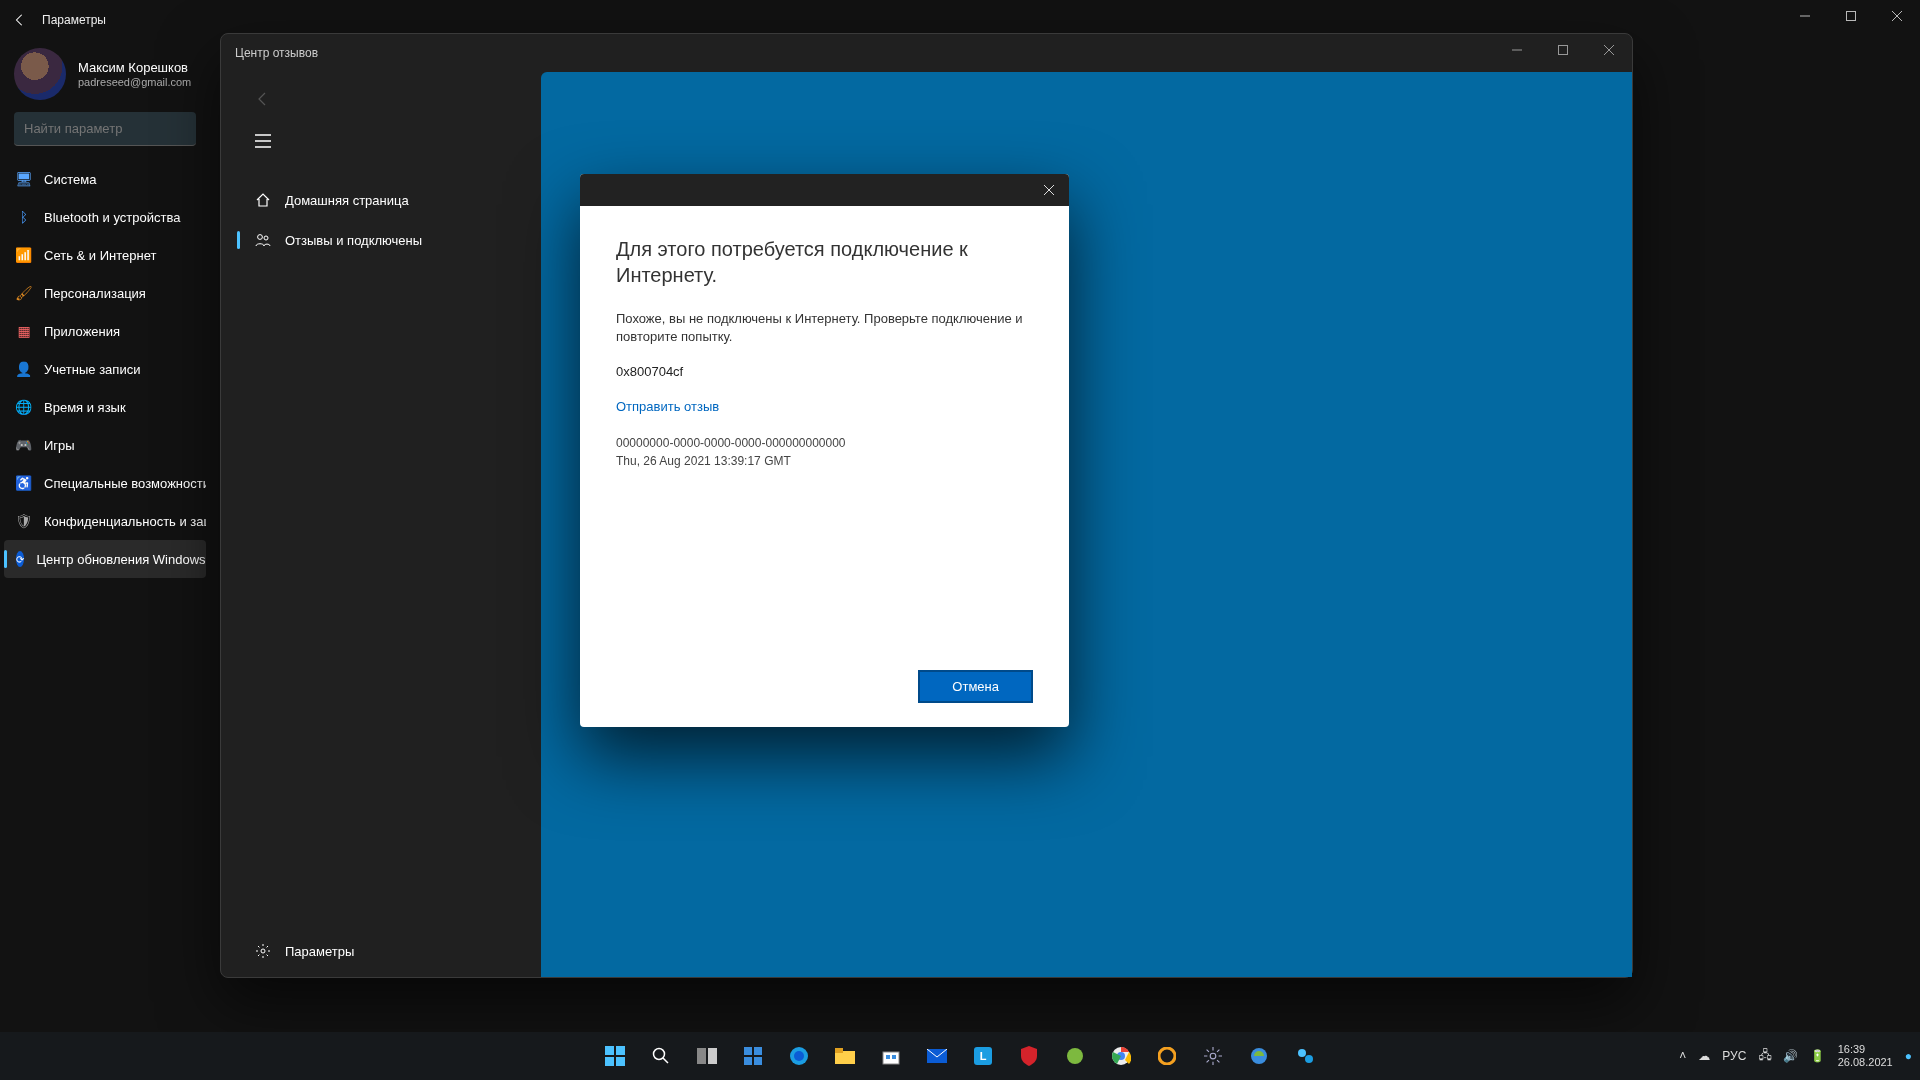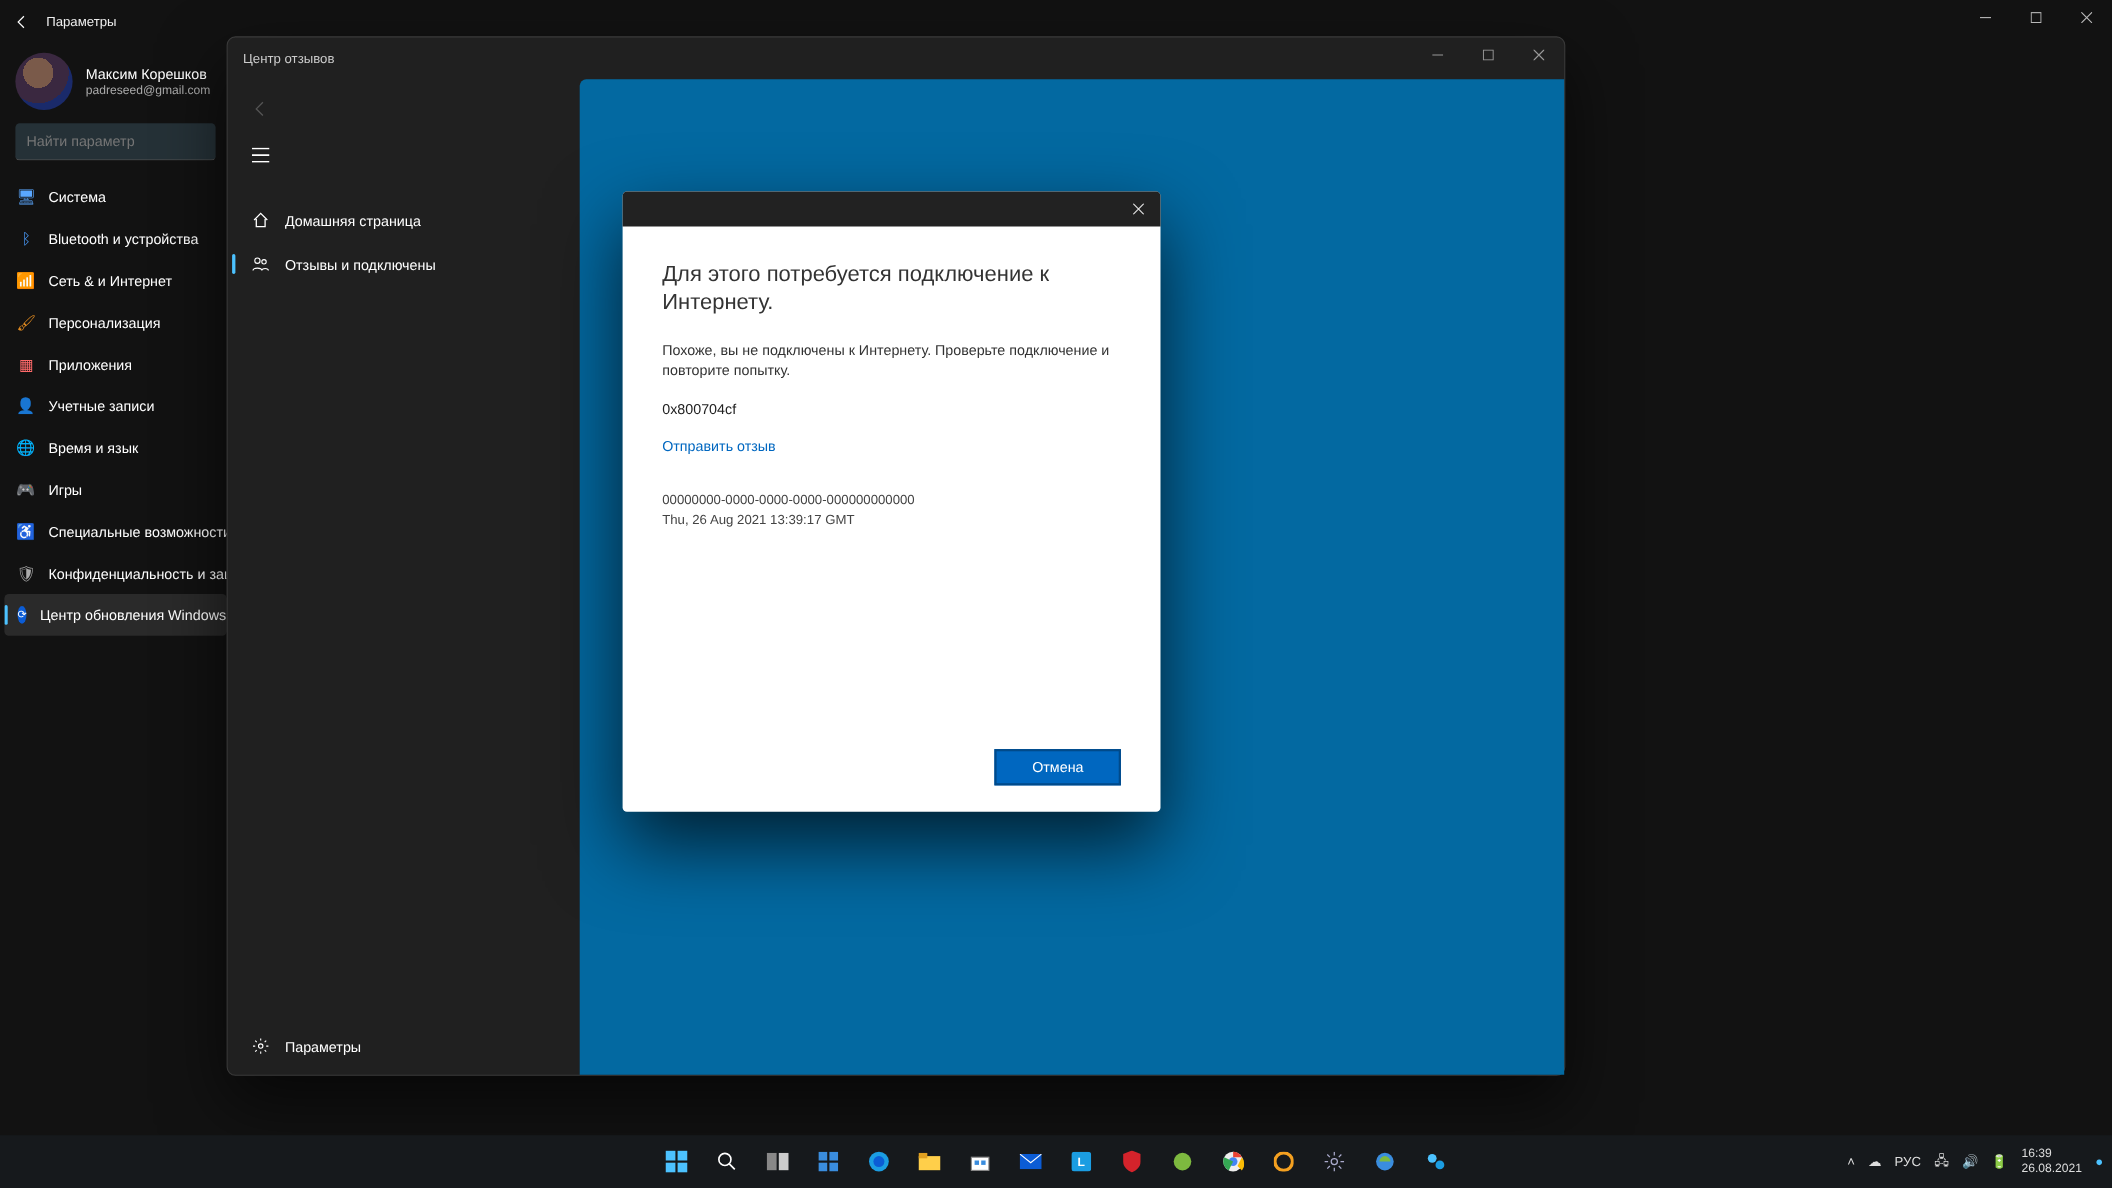--- a/index.html
+++ b/index.html
@@ -27,41 +27,41 @@
 .nav-item.selected::before { content: ""; position: absolute; left: 0; top: 10px; bottom: 10px; width: 3px; background: #4cc2ff; border-radius: 2px; }
 .nav-icon { width: 16px; height: 16px; display: flex; align-items: center; justify-content: center; font-size: 14px; }
 
 
 .ic-system { color:#5aa7ff; } .ic-bt { color:#4a9dff; } .ic-net { color:#4aa0c8; }
 .ic-pers { color:#e08a20; } .ic-apps { color:#ff6a6a; } .ic-acct { color:#4abfaf; }
 .ic-time { color:#ffaa33; } .ic-game { color:#b66; } .ic-access { color:#5aa7ff; }
 .ic-priv { color:#aaa; } .ic-upd { background:#0b5cd5; border-radius:50%; color:#fff; width:16px; height:16px; font-size:10px; }
 
 
-.fh-window { position: absolute; left: 206px; top: 33px; width: 1217px; height: 945px; background: #202020; border: 1px solid #3a3a3a; border-radius: 8px; box-shadow: 0 25px 60px rgba(0,0,0,.6); }
+.fh-window { position: absolute; left: 220px; top: 33px; width: 1413px; height: 945px; background: #202020; border: 1px solid #3a3a3a; border-radius: 8px; box-shadow: 0 25px 60px rgba(0,0,0,.6); }
 .fh-titlebar { height: 38px; display: flex; align-items: center; padding: 0 14px; font-size: 12px; color: #ccc; position: relative; }
 .fh-controls { position: absolute; right: 0; top: 0; display: flex; }
 .fh-body { display: flex; height: calc(100% - 38px); }
-.fh-sidebar { width: 320px; padding: 6px 4px; display: flex; flex-direction: column; }
+.fh-sidebar { width: 320px; padding: 6px 16px; display: flex; flex-direction: column; }
 .fh-back { height: 42px; display: flex; align-items: center; padding: 0 18px; opacity: .5; }
 .fh-hamburger { height: 42px; display: flex; align-items: center; padding: 0 18px; cursor: pointer; }
 .fh-nav-item { display: flex; align-items: center; gap: 14px; height: 40px; padding: 0 18px; font-size: 13px; cursor: pointer; position: relative; }
 .fh-nav-item.selected::before { content:""; position:absolute; left:0; top:11px; bottom:11px; width:3px; background:#4cc2ff; border-radius:2px; }
 .fh-spacer { flex: 1; }
 .fh-content { flex: 1; background: #0369a1; border-top-left-radius: 6px; position: relative; }
 
 
 .modal { position: absolute; left: 39px; top: 102px; width: 489px; background: #fff; color: #222; border-radius: 4px; box-shadow: 0 30px 70px rgba(0,0,0,.7); }
 .modal-titlebar { height: 32px; background: #222; border-radius: 4px 4px 0 0; display:flex; justify-content:flex-end; align-items:center; }
 .modal-close { width: 40px; height: 32px; display:flex; align-items:center; justify-content:center; color:#ddd; cursor:pointer; }
 .modal-body { padding: 30px 36px 24px; }
 .modal-h { font-size: 20px; font-weight: 400; color: #333; line-height: 1.3; margin-bottom: 22px; }
 .modal-p { font-size: 13px; line-height: 1.4; color: #333; margin-bottom: 18px; }
 .modal-code { font-size: 13px; margin-bottom: 18px; }
-.modal-link { font-size: 13px; color: #0067c0; cursor: pointer; margin-bottom: 32px; display: inline-block; }
+.modal-link { font-size: 13px; color: #0067c0; cursor: pointer; margin-bottom: 20px; display: inline-block; }
 .modal-meta { font-size: 12px; color: #444; line-height: 1.5; margin-bottom: 200px; }
 .modal-footer { display: flex; justify-content: flex-end; align-items: flex-end; }
 .modal-btn { background: #0067c0; color: #fff; padding: 7px 32px; font-size: 13px; border: 2px solid #004a8a; cursor: pointer; }
 
 
 .taskbar { position: absolute; left: 0; right: 0; bottom: 0; height: 48px; background: #16191c; display: flex; align-items: center; }
 .tb-center { position: absolute; left: 50%; transform: translateX(-50%); display: flex; gap: 6px; }
 .tb-icon { width: 40px; height: 40px; display:flex; align-items:center; justify-content:center; border-radius:4px; cursor:pointer; font-size:18px; }
 .tb-right { position: absolute; right: 8px; display: flex; align-items: center; gap: 12px; font-size: 12px; color: #ddd; }
 .tb-time { line-height: 1.2; font-size: 11px; }

